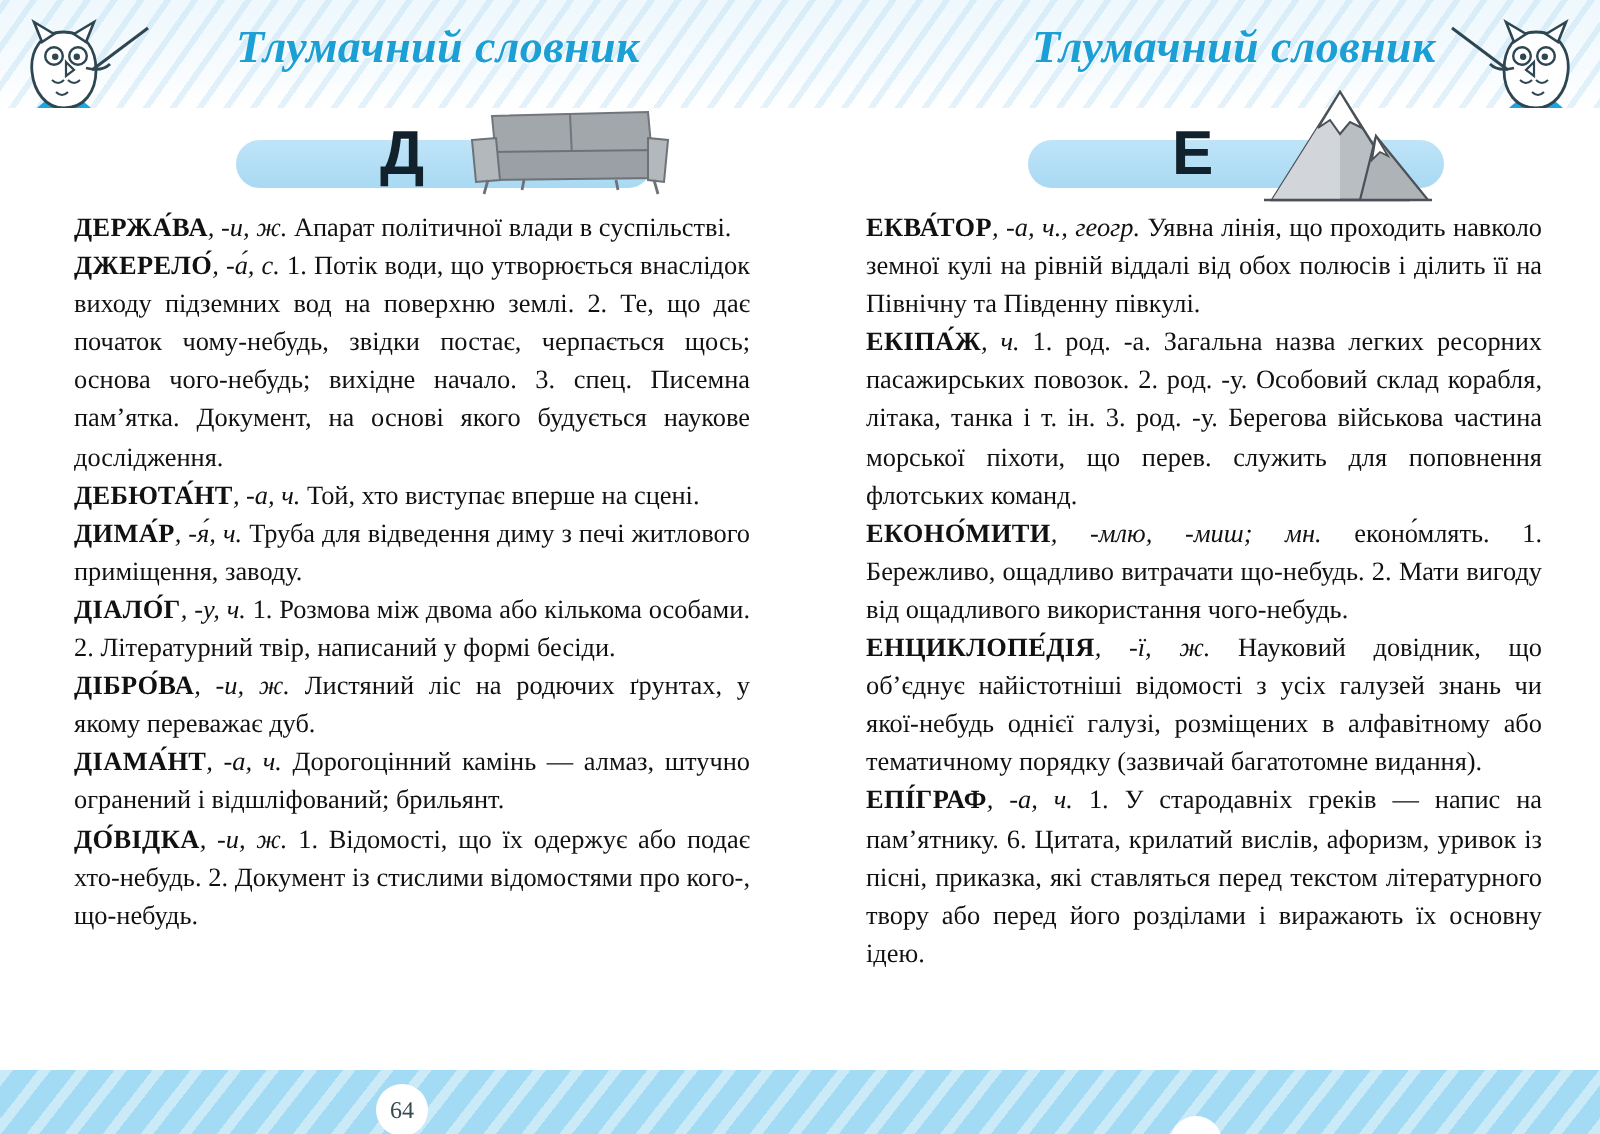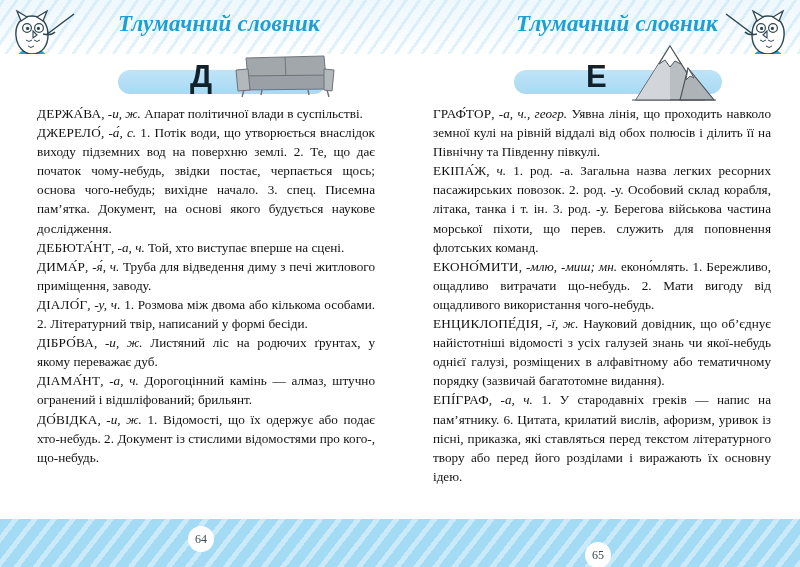--- a/index.html
+++ b/index.html
@@ -121,32 +121,32 @@
     line-height: 19.1px;
     text-align: justify;
     color: #111111;
     hyphens: none;
   }
   .col-left  { left: 37px; }
   .col-right { left: 433px; }
 
   .entry { margin: 0 0 0 0; }
   .hw {
-    font-weight: normal;
+    font-weight: bold;
     letter-spacing: 0.2px;
   }
   .gram { font-style: italic; }
 
   
   .footer {
     position: absolute;
     left: 0;
     bottom: 0;
     width: 800px;
-    height: 48px;
+    height: 32px;
     background:
       repeating-linear-gradient(
         -52deg,
         rgba(255,255,255,0.42) 0px,
         rgba(255,255,255,0.42) 5px,
         rgba(255,255,255,0) 5px,
         rgba(255,255,255,0) 15px
       ),
       #a4dbf4;
   }
@@ -283,21 +283,21 @@
     <p class="entry"><span class="hw">ДІБРО́ВА</span><span class="gram">, -и, ж. </span><span>Листяний ліс на родючих ґрунтах, у якому переважає дуб.</span></p>
 
     <p class="entry"><span class="hw">ДІАМА́НТ</span><span class="gram">, -а, ч. </span><span>Дорогоцінний камінь — алмаз, штучно огранений і відшліфований; брильянт.</span></p>
 
     <p class="entry"><span class="hw">ДО́ВІДКА</span><span class="gram">, -и, ж. </span><span>1. Відомості, що їх одержує або подає хто-небудь. 2. Документ із стислими відомостями про кого-, що-небудь.</span></p>
 
   </div>
 
   <div class="column col-right">
 
-    <p class="entry"><span class="hw">ГРАФ́ТОР</span><span class="gram">, -а, ч., геогр. </span><span>Уявна лінія, що проходить навколо земної кулі на рівній віддалі від обох полюсів і ділить її на Північну та Південну півкулі.</span></p>
+    <p class="entry"><span class="hw">ЕКВА́ТОР</span><span class="gram">, -а, ч., геогр. </span><span>Уявна лінія, що проходить навколо земної кулі на рівній віддалі від обох полюсів і ділить її на Північну та Південну півкулі.</span></p>
 
     <p class="entry"><span class="hw">ЕКІПА́Ж</span><span class="gram">, ч. </span><span>1. род. -а. Загальна назва легких ресорних пасажирських повозок. 2. род. -у. Особовий склад корабля, літака, танка і т. ін. 3. род. -у. Берегова військова частина морської піхоти, що перев. служить для поповнення флотських команд.</span></p>
 
     <p class="entry"><span class="hw">ЕКОНО́МИТИ</span><span class="gram">, -млю, -миш; мн. </span><span>еконо́млять. 1. Бережливо, ощадливо витрачати що-небудь. 2. Мати вигоду від ощадливого використання чого-небудь.</span></p>
 
     <p class="entry"><span class="hw">ЕНЦИКЛОПЕ́ДІЯ</span><span class="gram">, -ї, ж. </span><span>Науковий довідник, що об’єднує найістотніші відомості з усіх галузей знань чи якої-небудь однієї галузі, розміщених в алфавітному або тематичному порядку (зазвичай багатотомне видання).</span></p>
 
     <p class="entry"><span class="hw">ЕПІ́ГРАФ</span><span class="gram">, -а, ч. </span><span>1. У стародавніх греків — напис на пам’ятнику. 6. Цитата, крилатий вислів, афоризм, уривок із пісні, приказка, які ставляться перед текстом літературного твору або перед його розділами і виражають їх основну ідею.</span></p>
 
   </div>

